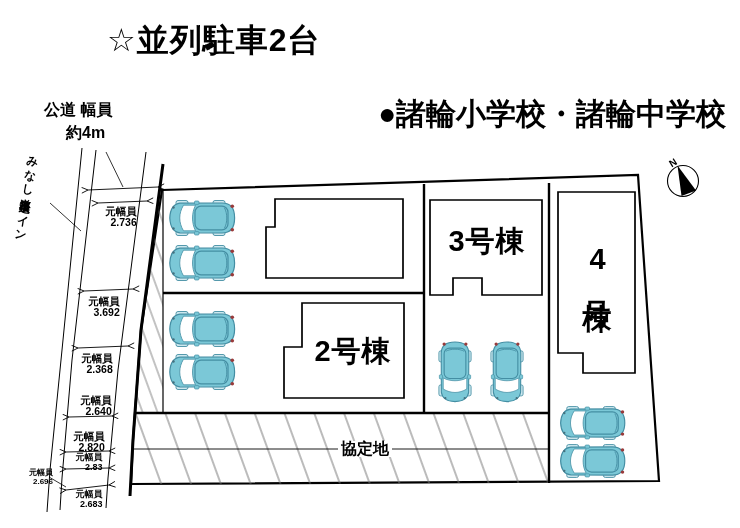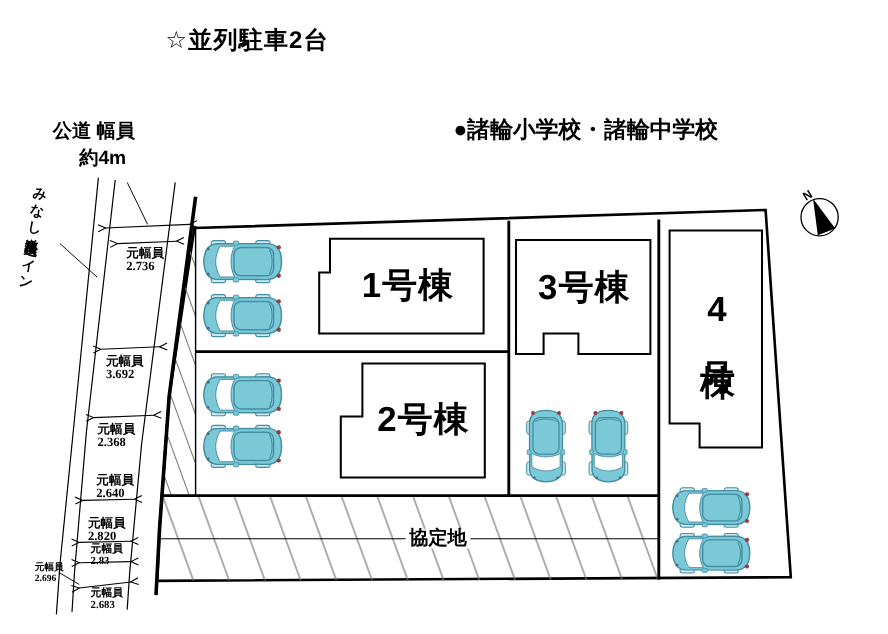--- a/index.html
+++ b/index.html
@@ -1,23 +1,23 @@
 <!DOCTYPE html>
 <html lang="ja"><head>
 <meta charset="utf-8">
 <style>
   html,body{margin:0;padding:0;background:#fff;}
   #stage{position:relative;width:740px;height:528px;background:#fff;overflow:hidden;
          font-family:"Liberation Sans","DejaVu Sans",sans-serif;color:#000;}
   #diagram{position:absolute;left:0;top:0;z-index:1;}
   .txt{position:absolute;z-index:2;white-space:nowrap;font-weight:900;line-height:1;}
-  .headline{font-size:20px;letter-spacing:1px;margin-left:31px;}
-  .schools{font-size:19px;}
+  .headline{font-size:32px;letter-spacing:1px;}
+  .schools{font-size:30px;}
   .roadlbl{font-size:16px;}
-  .measure{font-size:10.5px;font-weight:700;line-height:1.08;text-align:left;transform:translateX(-50%);font-family:Liberation Serif, serif;}
+  .measure{font-size:10.5px;font-weight:700;line-height:1.08;text-align:right;transform:translateX(-50%);}
   .measure span{display:block;}
   .measure.small{font-size:9px;}
   .measure.tiny{font-size:8px;}
   .setback{writing-mode:vertical-rl;text-orientation:upright;font-size:11.5px;font-weight:700;
            letter-spacing:1px;transform:rotate(9deg);transform-origin:top left;}
   .bldg{font-size:29px;letter-spacing:1px;transform:translate(-50%,-50%);}
   .bldg.vert{writing-mode:vertical-rl;text-orientation:upright;letter-spacing:3px;}
   .kyotei{font-size:16px;background:#fff;padding:0 3px;transform:translate(-50%,-50%);margin-left:27px;}
   .car-part{stroke:#448ea3;stroke-width:1.2;}
   .car-glass{fill:#fff;stroke:#448ea3;stroke-width:0.8;}
@@ -159,19 +159,18 @@
   </div>
   <div class="txt measure tiny" style="left:41px;top:469px;">
     <span>元幅員</span>
     <span>2.696</span>
   </div>
   <div class="txt measure small" style="left:89px;top:490px;">
     <span>元幅員</span>
     <span>2.683</span>
   </div>
 
-  <div class="txt bldg" style="left:340px;top:239px;">1号棟</div>
   <div class="txt bldg" style="left:353px;top:351px;">2号棟</div>
   <div class="txt bldg" style="left:487px;top:241px;">3号棟</div>
   <div class="txt bldg vert" style="left:597px;top:263px;">4号棟</div>
 
   <div class="txt kyotei" style="left:338px;top:449px;">協定地</div>
 </div>
 
 </body></html>

